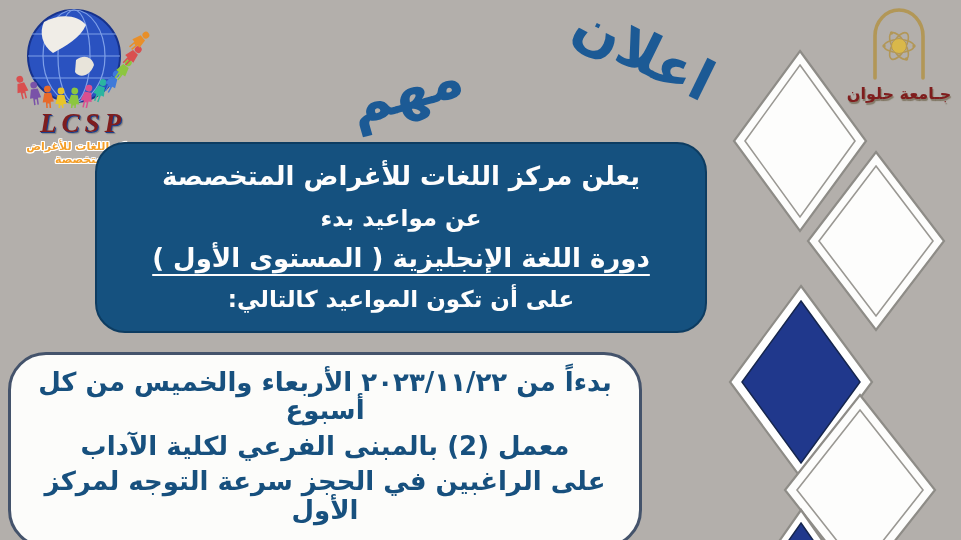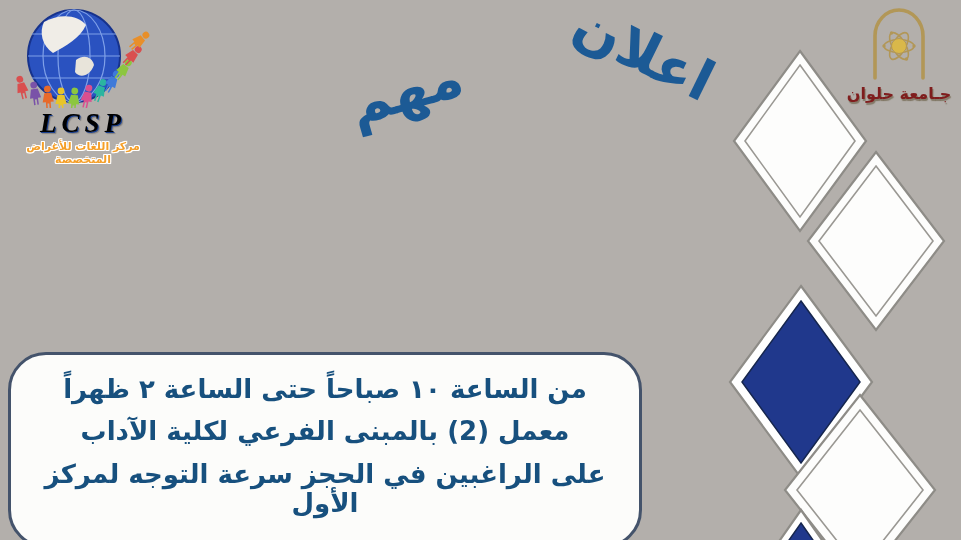--- a/index.html
+++ b/index.html
@@ -36,21 +36,21 @@
     background:#fcfcfa;border:3px solid #44536b;border-radius:38px;
     display:flex;flex-direction:column;justify-content:space-evenly;align-items:center;
     text-align:center;color:#17507e;font-weight:bold;padding:6px 16px 14px;
   }
   .s-line{font-size:26px;line-height:1.1;}
 
   
   #lcsp-logo{position:absolute;left:6px;top:4px;width:154px;height:148px;text-align:center;}
   #lcsp-acronym{
     font-family:"Liberation Serif","DejaVu Serif",serif;font-weight:bold;font-style:italic;
-    font-size:27px;letter-spacing:5px;color:#000000;
+    font-size:27px;letter-spacing:5px;color:#7f1d1d;
     text-shadow:1px 1px 0 #1a3f8e, 2px 2px 1px rgba(0,0,0,.25);
     margin-top:-4px;
   }
   #lcsp-name{
     font-size:11px;font-weight:bold;color:#f59f28;direction:rtl;margin-top:1px;
     text-shadow:-1px -1px 0 #fff,1px -1px 0 #fff,-1px 1px 0 #fff,1px 1px 0 #fff,0 1px 0 #fff,0 -1px 0 #fff,1px 0 0 #fff,-1px 0 0 #fff;
   }
 
   
   #helwan-logo{position:absolute;right:4px;top:4px;width:116px;text-align:center;}
@@ -173,20 +173,26 @@
         <circle r="7.5" fill="#d9b84a" stroke="#b29757" stroke-width="1"></circle>
         <circle cx="15" cy="0" r="1.7" fill="#b29757"></circle>
         <circle cx="-15" cy="0" r="1.7" fill="#b29757"></circle>
         <circle cx="7.5" cy="13" r="1.7" fill="#b29757"></circle>
         <circle cx="-7.5" cy="-13" r="1.7" fill="#b29757"></circle>
       </g>
     </svg>
     <div id="helwan-name">جـامعة حلوان</div>
   </div>
 
+  <div id="announce-panel" dir="rtl">
+    <div class="a-line">يعلن مركز اللغات للأغراض المتخصصة</div>
+    <div class="a-line small">عن مواعيد بدء</div>
+    <div class="a-line underlined">دورة اللغة الإنجليزية ( المستوى الأول )</div>
+    <div class="a-line small">على أن تكون المواعيد كالتالي:</div>
+  </div>
 
   <div id="schedule-panel" dir="rtl">
-    <div class="s-line">من الساعة ١٠ صباحاً حتى الساعة ٢ ظهراً</div>
+    <div class="s-line">بدءاً من  ٢٠٢٣/١١/٢٢ الأربعاء والخميس من كل أسبوع</div>
     <div class="s-line">معمل (2) بالمبنى الفرعي لكلية الآداب</div>
     <div class="s-line">على الراغبين في الحجز سرعة التوجه لمركز الأول</div>
   </div>
 
 </div>
 
 </body></html>

